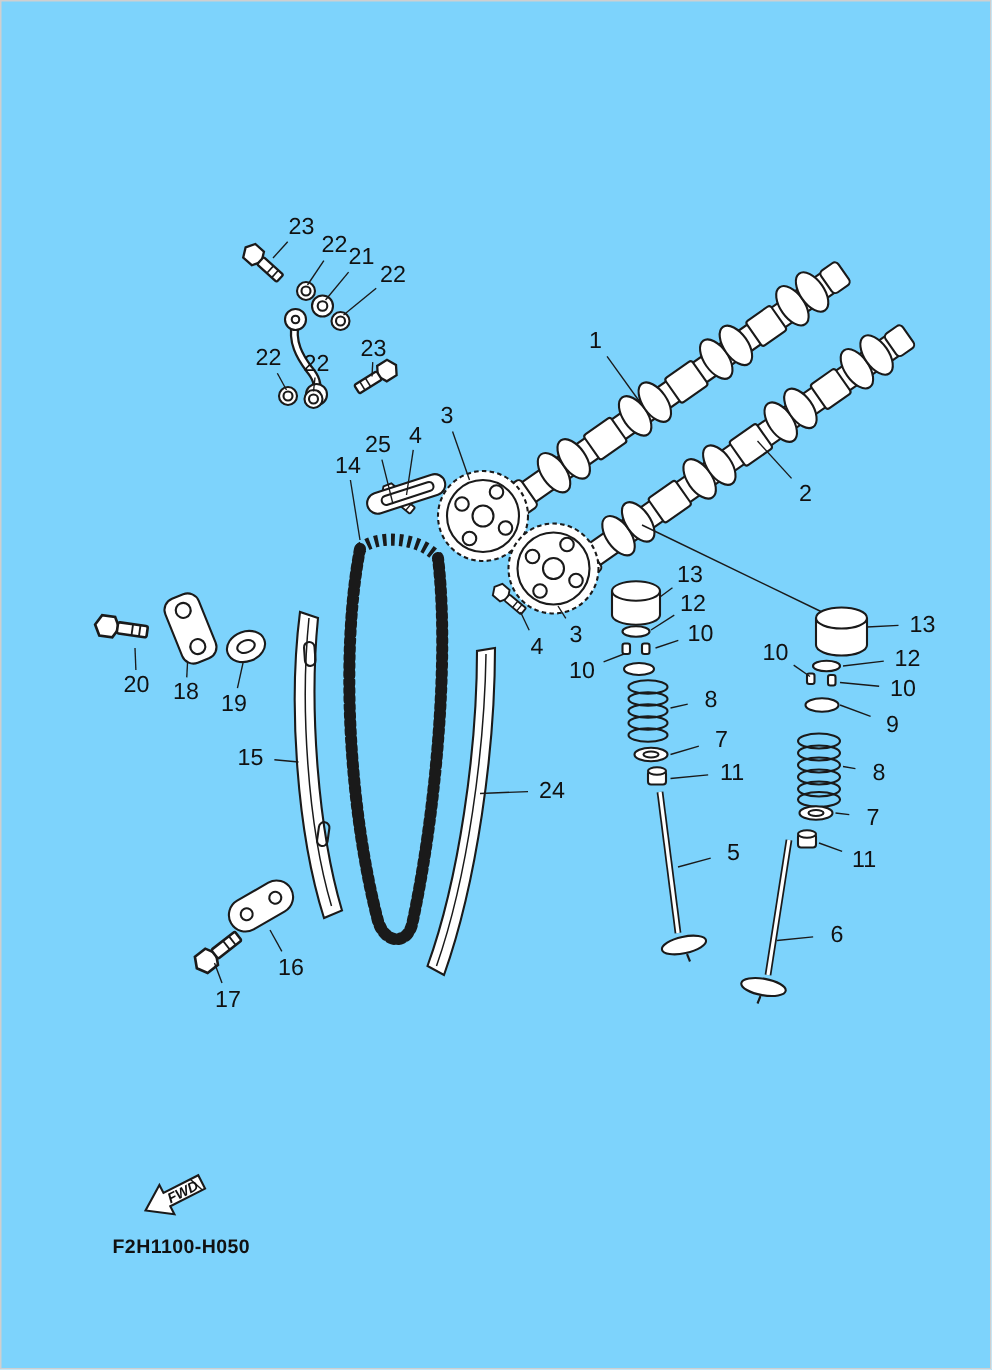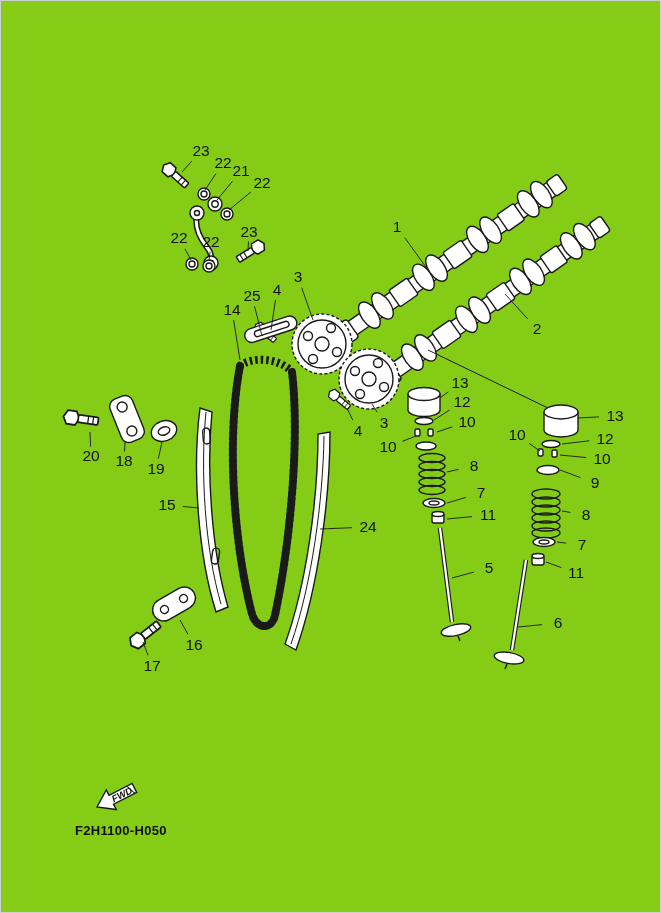--- a/index.html
+++ b/index.html
@@ -1,16 +1,16 @@
 <!DOCTYPE html>
 <html><head>
 <meta charset="utf-8">
 <style>
   html,body{margin:0;padding:0;background:#fff;}
-  .canvas{position:relative;width:661px;height:913px;background:#84cc16;box-shadow:inset 0 0 0 1px #cfcfcf;overflow:hidden;}
+  .canvas{position:relative;width:661px;height:913px;background:#7dd3fc;box-shadow:inset 0 0 0 1px #cfcfcf;overflow:hidden;}
   .canvas svg{position:absolute;left:0;top:0;}
   .wh{fill:#ffffff;stroke:#1a1a1a;stroke-width:1.4;}
   .ln{fill:none;stroke:#1a1a1a;stroke-width:1.4;}
   .thin{fill:none;stroke:#1a1a1a;stroke-width:1;}
   #leader-lines line{stroke:#1a1a1a;stroke-width:0.9;}
   #callout-labels text{font-family:"Liberation Sans",sans-serif;font-size:15.5px;fill:#111;text-anchor:middle;}
   .code-text{font-family:"Liberation Sans",sans-serif;font-size:13px;font-weight:700;fill:#111;letter-spacing:.3px;}
   .fwd-text{font-family:"Liberation Sans",sans-serif;font-size:9.5px;font-weight:700;font-style:italic;fill:#111;}
 </style>
 </head>

